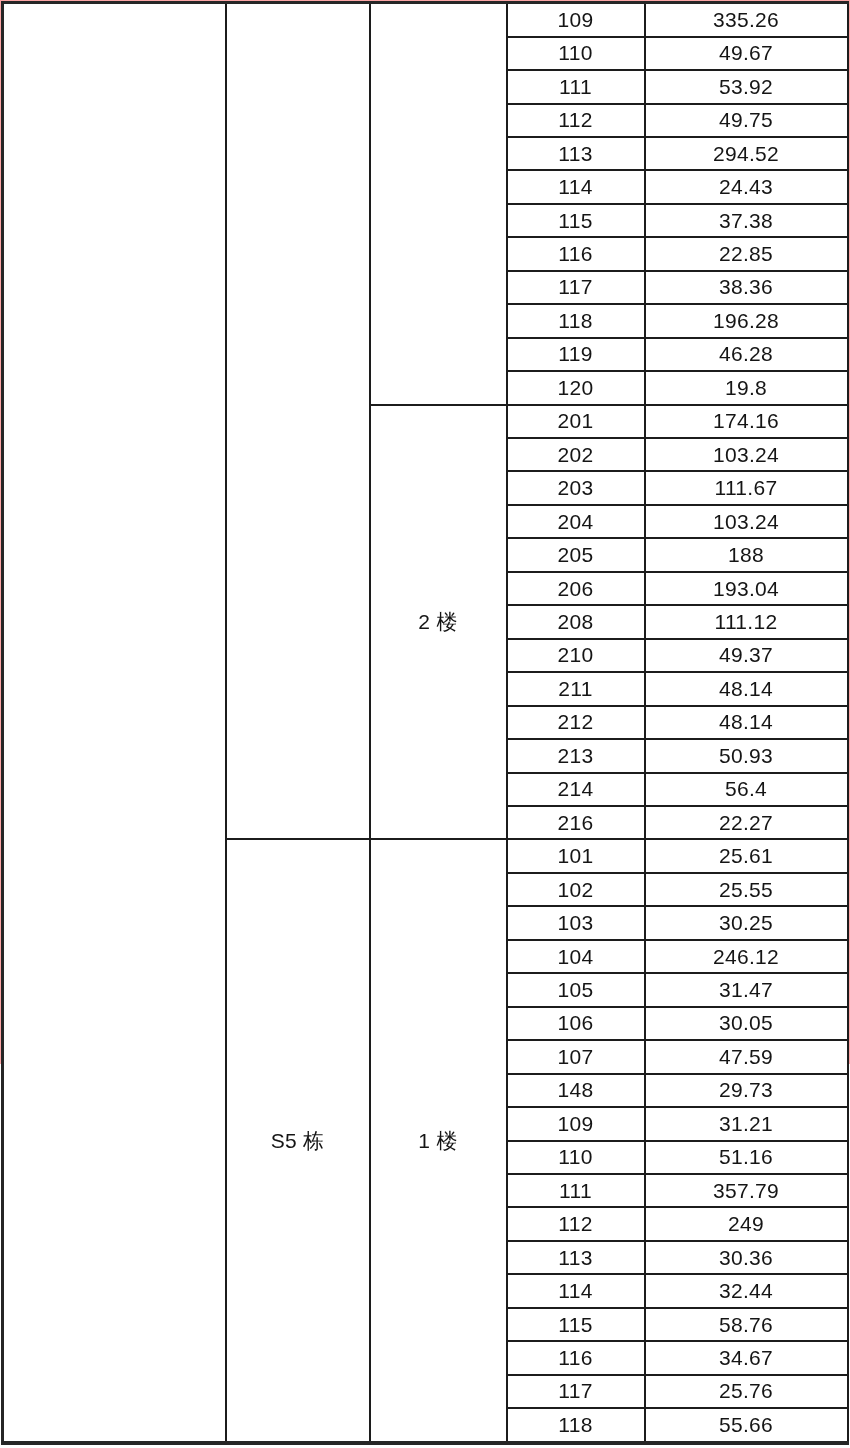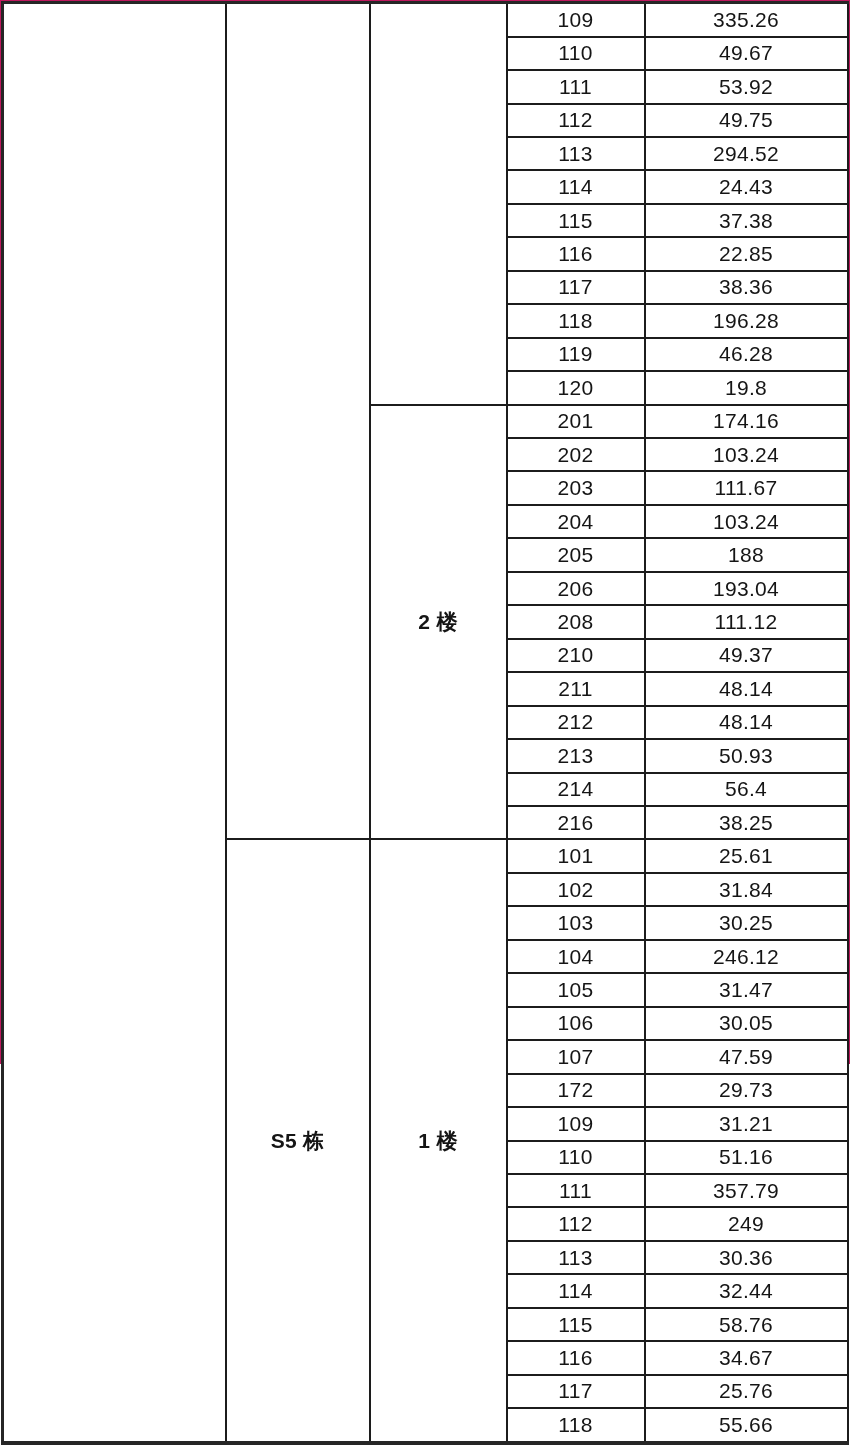--- a/index.html
+++ b/index.html
@@ -8,21 +8,21 @@
     background: #ffffff;
     width: 850px;
     height: 1448px;
     overflow: hidden;
     font-family: "Liberation Sans", "DejaVu Sans", sans-serif;
   }
   .page {
     position: relative;
     width: 850px;
     height: 1064px;
-    background: #be185d;
+    background: #fca5a5;
   }
   table.area-table {
     position: absolute;
     left: 1px;
     top: 1px;
     width: 845px;
     height: 1444px;
     border-collapse: collapse;
     table-layout: fixed;
     border: 3px solid #262626;
@@ -36,21 +36,20 @@
     vertical-align: middle;
     font-size: 21px;
     color: #151515;
     letter-spacing: 0.3px;
     background: #ffffff;
     overflow: hidden;
   }
   td.cell-category { border-left: none; }
   td.cell-building, td.cell-floor {
     font-size: 22px;
-    font-weight: bold;
   }
 </style>
 </head>
 <body>
 
 <div class="page">
   <table class="area-table">
     <colgroup>
       <col style="width:223px">
       <col style="width:144px">
@@ -154,31 +153,31 @@
         <tr>
           <td class="cell-room">213</td>
           <td class="cell-area">50.93</td>
         </tr>
         <tr>
           <td class="cell-room">214</td>
           <td class="cell-area">56.4</td>
         </tr>
         <tr>
           <td class="cell-room">216</td>
-          <td class="cell-area">38.25</td>
+          <td class="cell-area">22.27</td>
         </tr>
         <tr>
           <td rowspan="18" class="cell-building">S5 栋</td>
           <td rowspan="18" class="cell-floor">1 楼</td>
           <td class="cell-room">101</td>
           <td class="cell-area">25.61</td>
         </tr>
         <tr>
           <td class="cell-room">102</td>
-          <td class="cell-area">31.84</td>
+          <td class="cell-area">25.55</td>
         </tr>
         <tr>
           <td class="cell-room">103</td>
           <td class="cell-area">30.25</td>
         </tr>
         <tr>
           <td class="cell-room">104</td>
           <td class="cell-area">246.12</td>
         </tr>
         <tr>
@@ -187,21 +186,21 @@
         </tr>
         <tr>
           <td class="cell-room">106</td>
           <td class="cell-area">30.05</td>
         </tr>
         <tr>
           <td class="cell-room">107</td>
           <td class="cell-area">47.59</td>
         </tr>
         <tr>
-          <td class="cell-room">172</td>
+          <td class="cell-room">148</td>
           <td class="cell-area">29.73</td>
         </tr>
         <tr>
           <td class="cell-room">109</td>
           <td class="cell-area">31.21</td>
         </tr>
         <tr>
           <td class="cell-room">110</td>
           <td class="cell-area">51.16</td>
         </tr>

